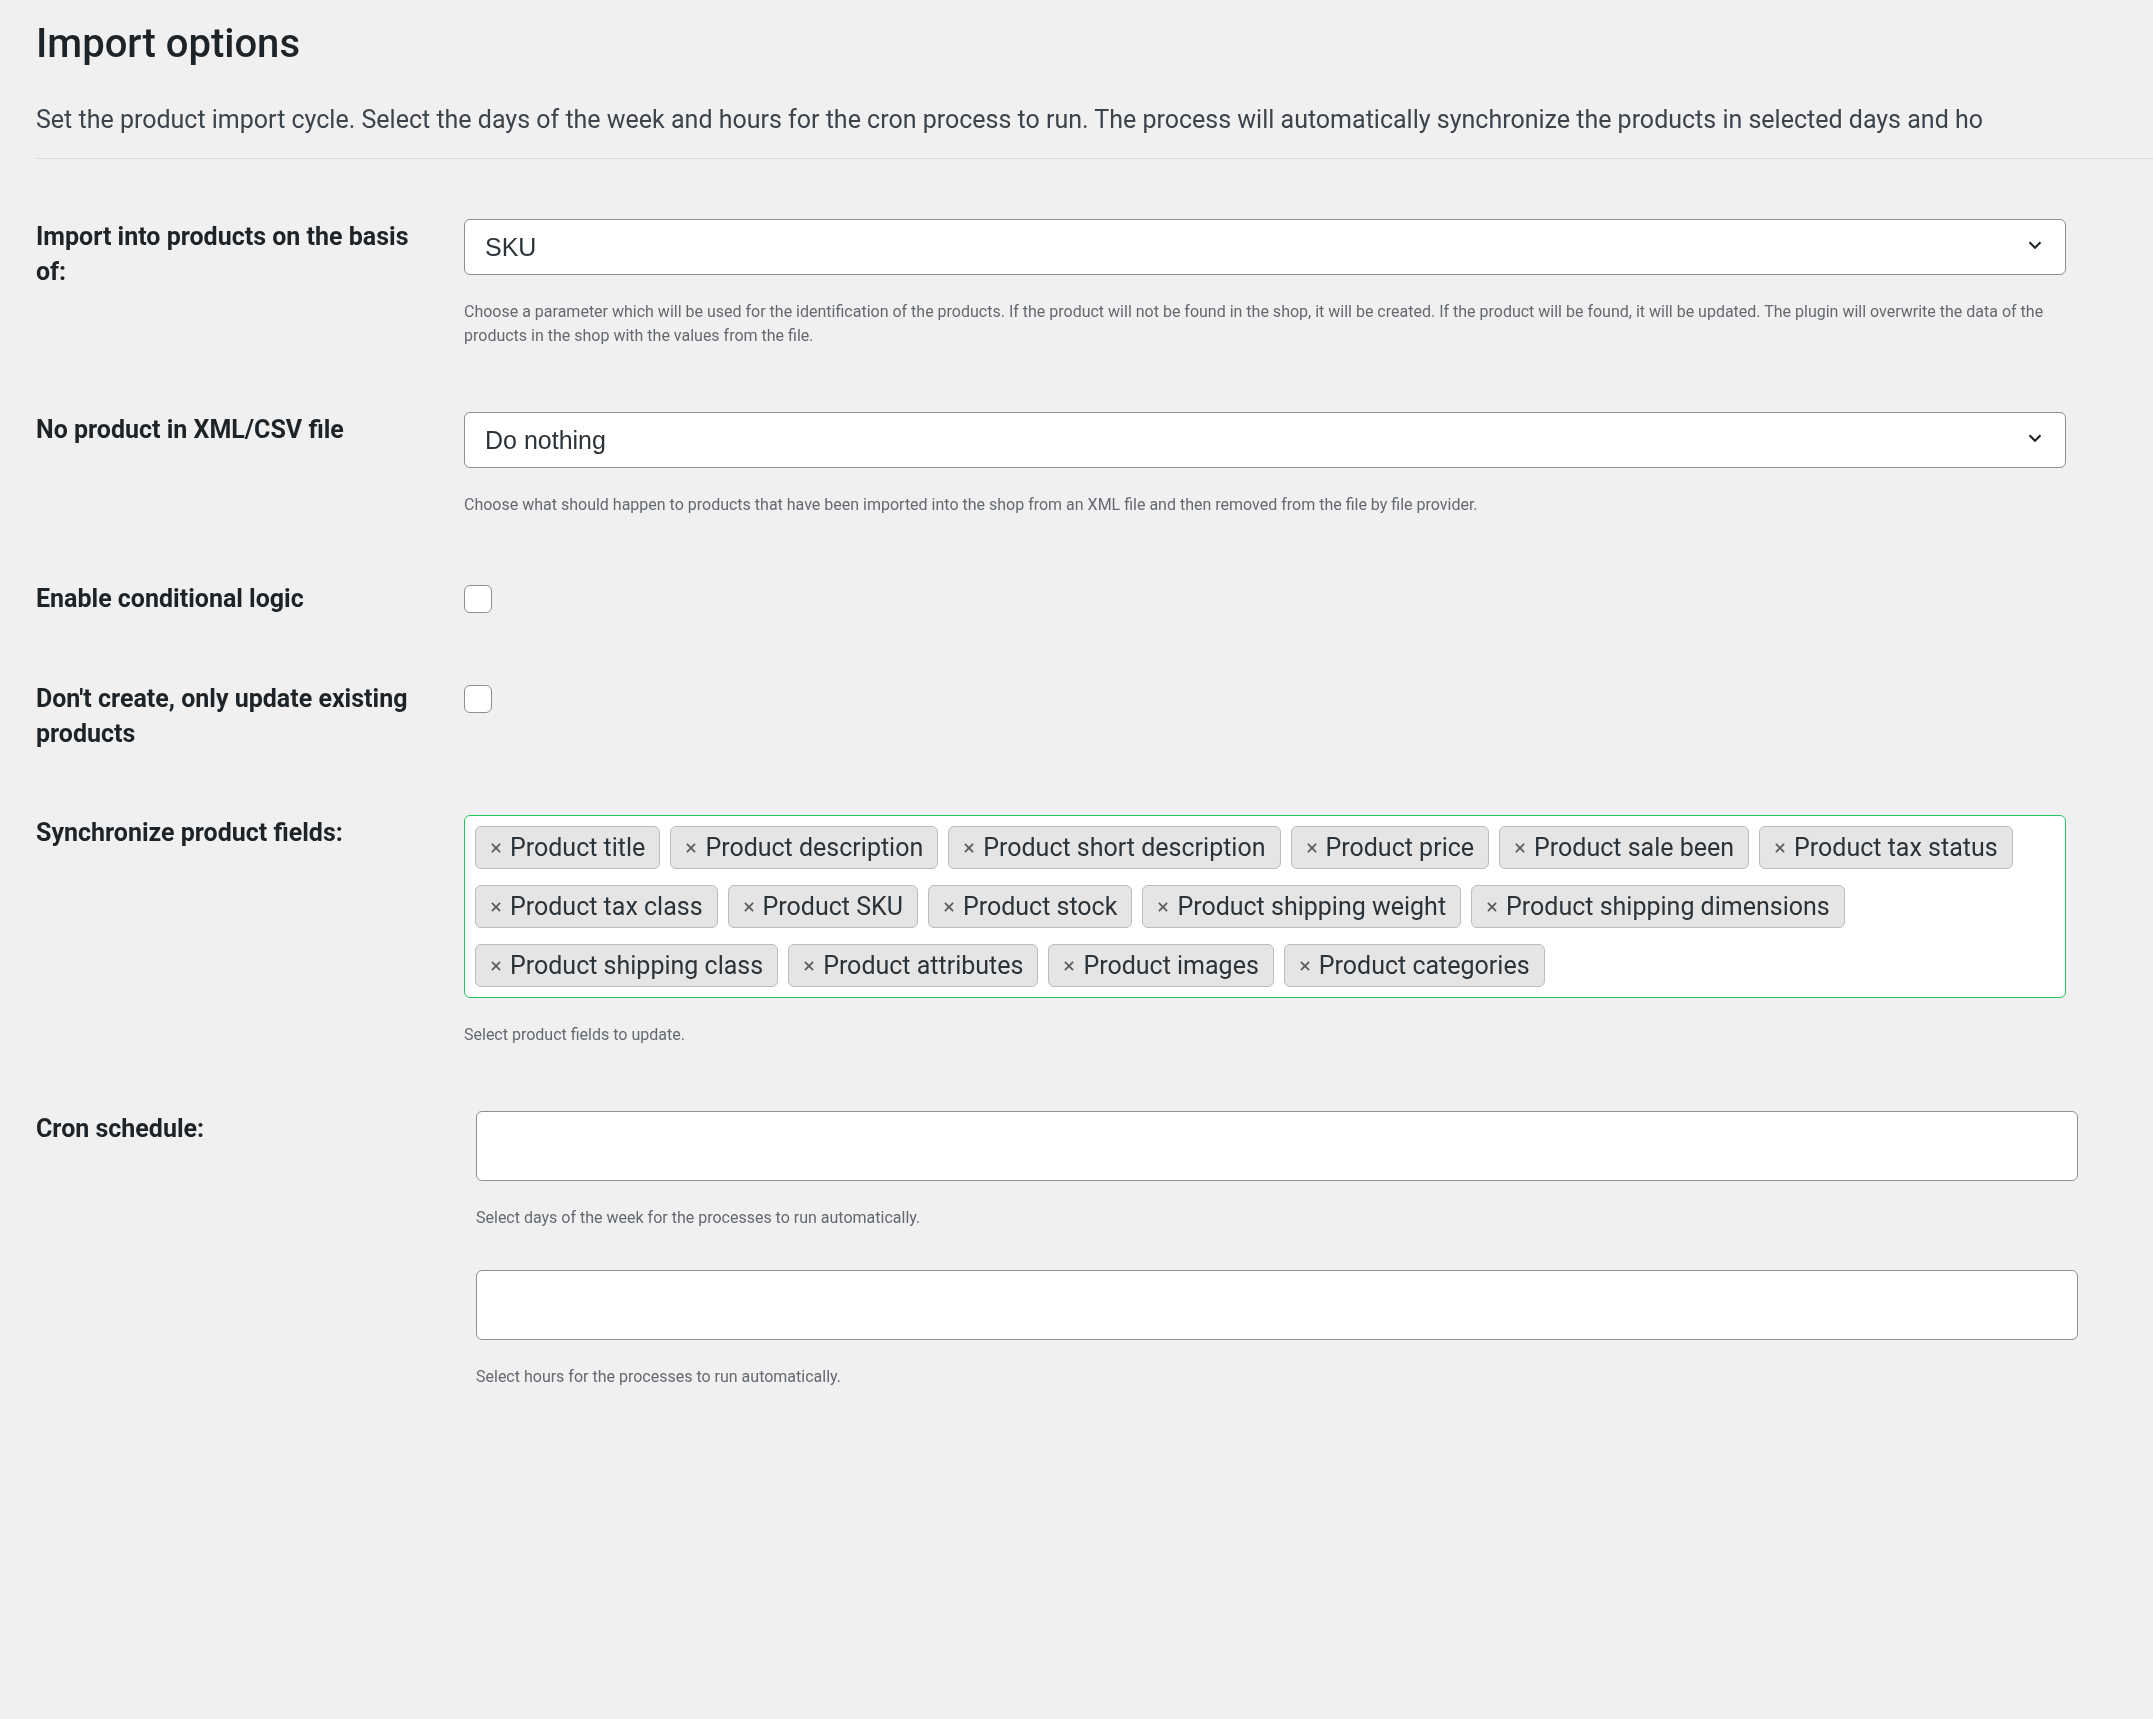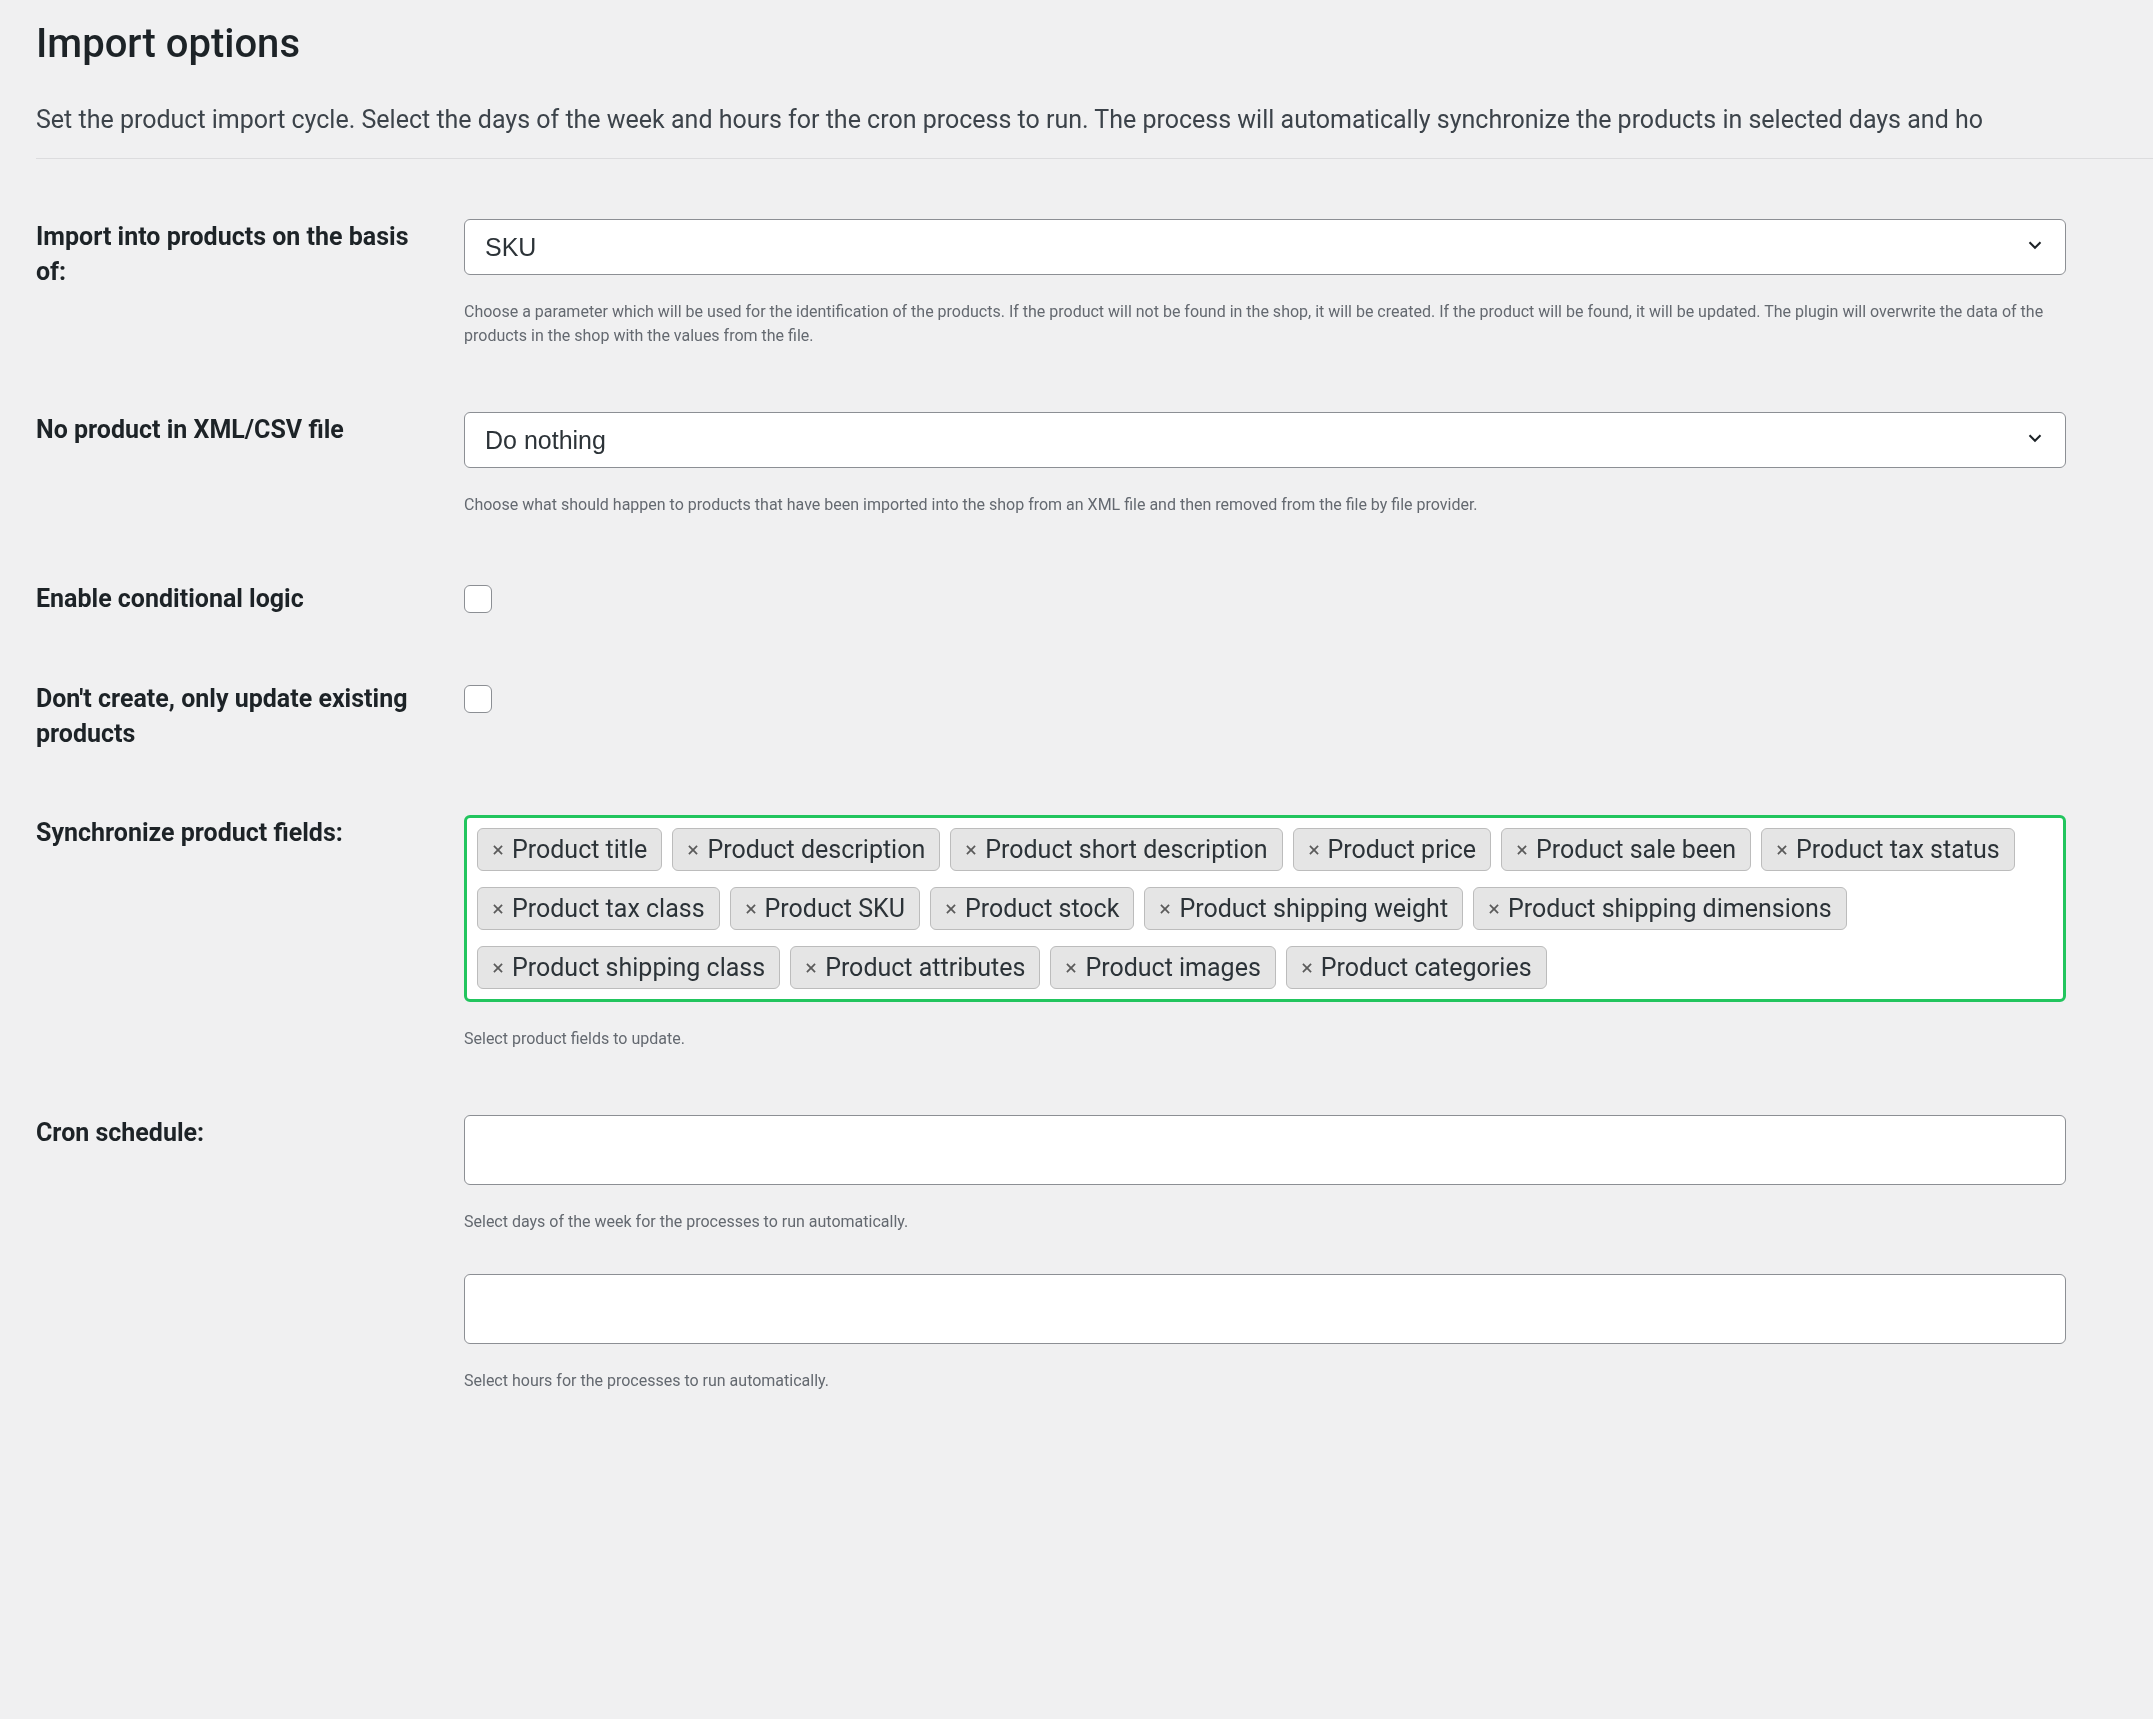--- a/index.html
+++ b/index.html
@@ -89,21 +89,21 @@
     border-radius: 6px;
     background: #fff;
     cursor: pointer;
     display: inline-block;
     margin-top: 4px;
   }
   .tagbox {
     width: 100%;
     min-height: 60px;
     background: #fff;
-    border: 3px solid #22c55e;
+    border: 1px solid #22c55e;
     border-radius: 6px;
     padding: 10px 10px 4px 10px;
     display: flex;
     flex-wrap: wrap;
     gap: 10px;
     align-items: flex-start;
   }
   .tag {
     display: inline-flex;
     align-items: center;
@@ -341,21 +341,21 @@
               <line x1="19" y1="5" x2="5" y2="19"></line>
             </svg>
           </span>
           <span>Product categories</span>
         </span>
       </div>
     <p class="help">Select product fields to update.</p>
   </div>
 </div>
 
-<div class="form-row" style="margin-bottom:0;">
+<div class="form-row" style="margin-bottom:0;gap:12px;">
   <div class="label-col">
     <label>Cron schedule:</label>
   </div>
   <div class="field-col">
     <input type="text" class="textbox" value="" style="">
     <p class="help spacer-small">Select days of the week for the processes to run automatically.</p>
 
     <input type="text" class="textbox" value="" style="">
     <p class="help">Select hours for the processes to run automatically.</p>
   </div>

